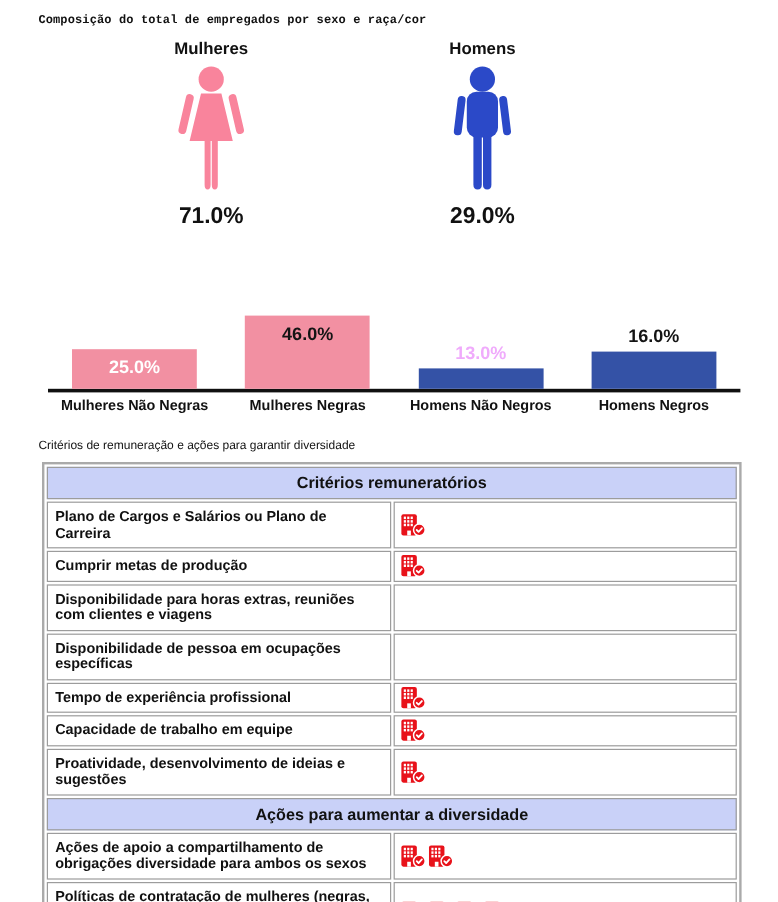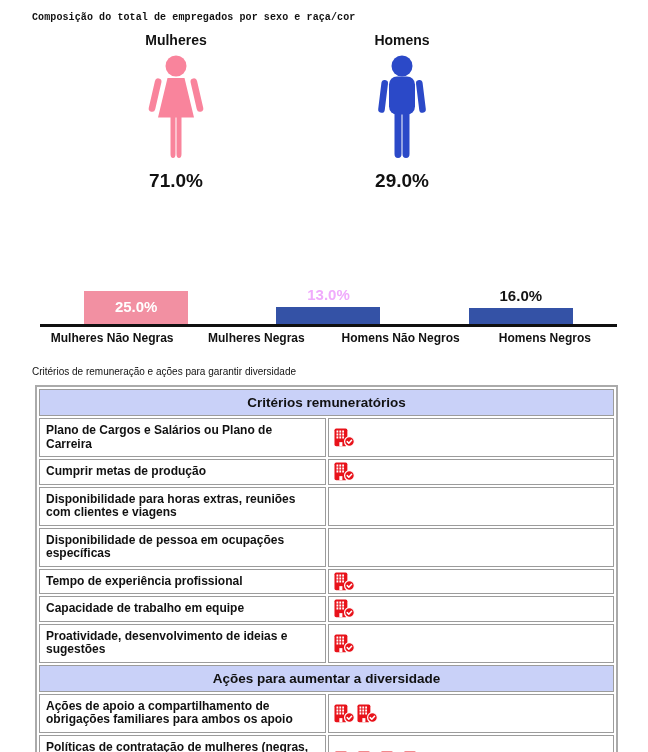--- a/index.html
+++ b/index.html
@@ -126,26 +126,31 @@
   </div>
 </div>
 
 <div class="chart-area">
     <div class="bar-col">
       <div class="bar" style="height: 33px; background: rgb(242, 144, 162);">
         <span class="bar-val inside" style="color: rgb(255, 255, 255);">25.0%</span>
       </div>
     </div>
     <div class="bar-col">
+      <div class="bar" style="height: 61px; background: rgb(242, 144, 162);">
+        <span class="bar-val inside" style="color: rgb(20, 20, 20);">46.0%</span>
+      </div>
+    </div>
+    <div class="bar-col">
       <div class="bar" style="height: 17px; background: rgb(52, 82, 166);">
         <span class="bar-val outside" style="color: #f0abfc;">13.0%</span>
       </div>
     </div>
     <div class="bar-col">
-      <div class="bar" style="height: 16px; background: rgb(52, 82, 166);">
+      <div class="bar" style="height: 31px; background: rgb(52, 82, 166);">
         <span class="bar-val outside" style="color: rgb(20, 20, 20);">16.0%</span>
       </div>
     </div>
   </div>
 <div class="cat-row">
     <div class="cat-label">Mulheres Não Negras</div>
     <div class="cat-label">Mulheres Negras</div>
     <div class="cat-label">Homens Não Negros</div>
     <div class="cat-label">Homens Negros</div>
   </div>
@@ -286,21 +291,21 @@
                 <path d="M13.9 14.1 l1.6 1.6 l2.9 -3.1" stroke="#fff" stroke-width="1.6" fill="none" stroke-linecap="round" stroke-linejoin="round"></path>
               </svg>
             </span>
           </span>
         </td>
       </tr>
       <tr>
         <td colspan="2" class="section-header">Ações para aumentar a diversidade</td>
       </tr>
       <tr>
-        <td class="criteria-label">Ações de apoio a compartilhamento de obrigações familiares para ambos os apoio</td>
+        <td class="criteria-label">Ações de apoio a compartilhamento de obrigações diversidade para ambos os sexos</td>
         <td class="icons-cell">
           <span class="icons-wrap">
             <span class="bchk">
               <svg width="21" height="19" viewBox="0 0 22 19.5">
                 <rect x="0.5" y="0.3" width="13.5" height="18.6" rx="1.8" fill="var(--red)"></rect>
                 <rect x="2.6" y="2.4" width="1.9" height="2.2" fill="#fff"></rect>
                 <rect x="5.6" y="2.4" width="1.9" height="2.2" fill="#fff"></rect>
                 <rect x="8.6" y="2.4" width="1.9" height="2.2" fill="#fff"></rect>
                 <rect x="2.6" y="5.5" width="1.9" height="2.2" fill="#fff"></rect>
                 <rect x="5.6" y="5.5" width="1.9" height="2.2" fill="#fff"></rect>

